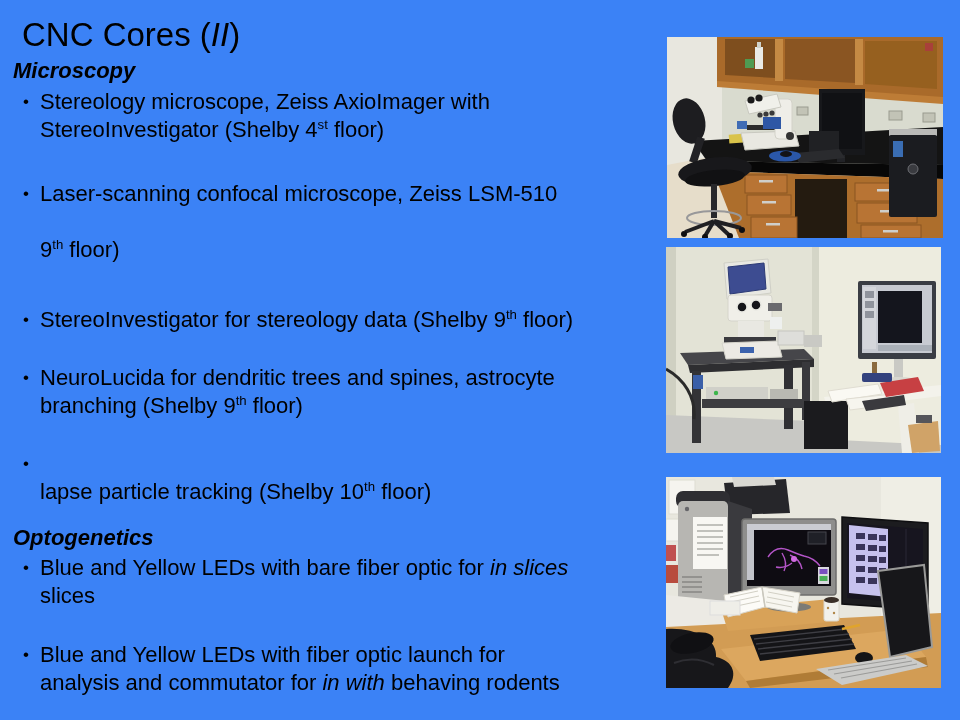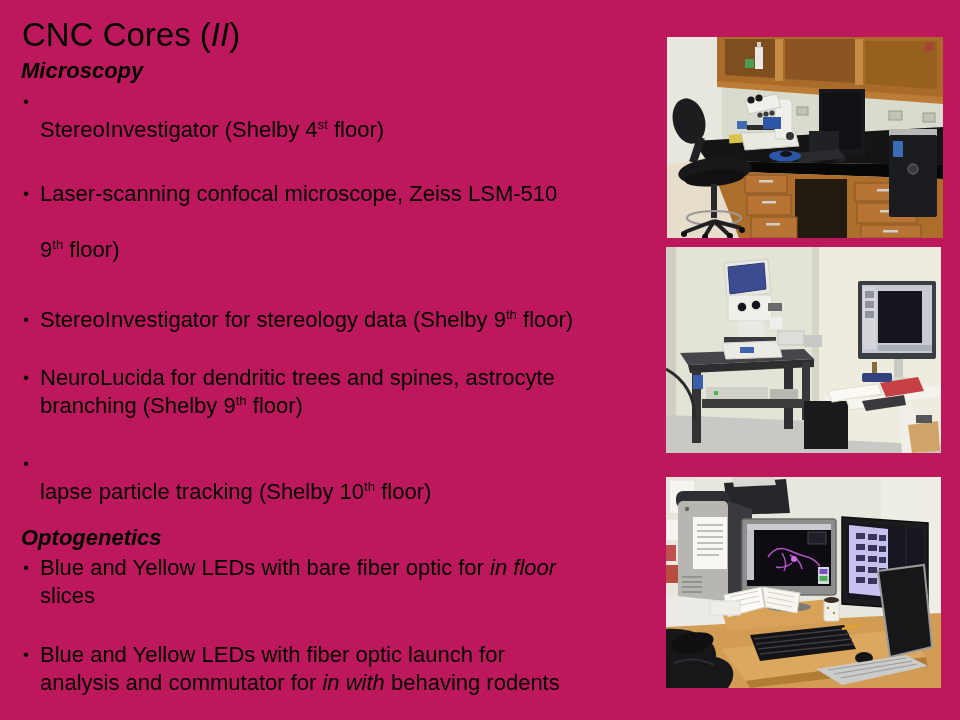--- a/index.html
+++ b/index.html
@@ -1,28 +1,28 @@
 <!DOCTYPE html>
 <html><head>
 <meta charset="utf-8">
 <style>
   html,body{margin:0;padding:0;}
   body{
     width:960px;height:720px;background:#ffffff;
     font-family:"Liberation Sans", sans-serif;color:#000;
     -webkit-font-smoothing:antialiased;
   }
-  .slide{position:relative;width:960px;height:720px;background:#be185d;overflow:hidden;}
+  .slide{position:relative;width:960px;height:720px;background:#3b82f6;overflow:hidden;}
   .title{
     position:absolute;left:22px;top:15px;margin:0;
     font-size:33px;font-weight:400;line-height:1.2;white-space:nowrap;
   }
   .title i{font-style:italic;}
   .heading{
-    position:absolute;left:21px;margin:0;
+    position:absolute;left:13px;margin:0;
     font-size:22px;font-weight:700;font-style:italic;line-height:26px;white-space:nowrap;
   }
   .bullet{
     position:absolute;left:23px;display:flex;align-items:flex-start;
     font-size:22px;line-height:28px;
   }
   .bullet .dot{flex:none;width:17px;font-size:17px;line-height:28px;}
   .bullet .btext{white-space:nowrap;}
   sup{font-size:0.6em;vertical-align:super;line-height:0;}
   .photo{
@@ -33,21 +33,21 @@
 </head>
 <body>
 
 <div class="slide">
 
   <h1 class="title"><span>CNC Cores (</span><i>II</i><span>)</span></h1>
 
   <h2 class="heading" style="top:58px">Microscopy</h2>
   <div class="bullet" style="top:88px">
     <span class="dot">•</span>
-    <span class="btext"><br><span>StereoInvestigator (Shelby 4</span><sup>st</sup><span> floor)</span></span>
+    <span class="btext"><span>Stereology microscope, Zeiss AxioImager with</span><br><span>StereoInvestigator (Shelby 4</span><sup>st</sup><span> floor)</span></span>
   </div>
   <div class="bullet" style="top:180px">
     <span class="dot">•</span>
     <span class="btext"><span>Laser-scanning confocal microscope, Zeiss LSM-510</span><br><br><span>9</span><sup>th</sup><span> floor)</span></span>
   </div>
 
   <div class="bullet" style="top:306px">
     <span class="dot">•</span>
     <span class="btext"><span>StereoInvestigator for stereology data (Shelby 9</span><sup>th</sup><span> floor)</span></span>
   </div>
@@ -56,21 +56,21 @@
     <span class="btext"><span>NeuroLucida for dendritic trees and spines, astrocyte</span><br><span>branching (Shelby 9</span><sup>th</sup><span> floor)</span></span>
   </div>
   <div class="bullet" style="top:450px">
     <span class="dot">•</span>
     <span class="btext"><br><span>lapse particle tracking (Shelby 10</span><sup>th</sup><span> floor)</span></span>
   </div>
 
   <h2 class="heading" style="top:525px">Optogenetics</h2>
   <div class="bullet" style="top:554px">
     <span class="dot">•</span>
-    <span class="btext"><span>Blue and Yellow LEDs with bare fiber optic for </span><i>in floor</i><br><span>slices</span></span>
+    <span class="btext"><span>Blue and Yellow LEDs with bare fiber optic for </span><i>in slices</i><br><span>slices</span></span>
   </div>
   <div class="bullet" style="top:641px">
     <span class="dot">•</span>
     <span class="btext"><span>Blue and Yellow LEDs with fiber optic launch for</span><br><span>analysis and commutator for </span><i>in with</i><span> behaving rodents</span></span>
   </div>
 
   <figure class="photo" style="left:667px;top:37px;width:276px;height:201px" role="img" aria-label="Lab bench with Zeiss stereology microscope, monitor, computer tower, wooden cabinets and black lab stool">
     <svg viewBox="0 0 276 201">
       <rect x="0" y="0" width="276" height="201" fill="#d9dbcf"></rect>
       <rect x="0" y="0" width="55" height="201" fill="#e8e7df"></rect>

